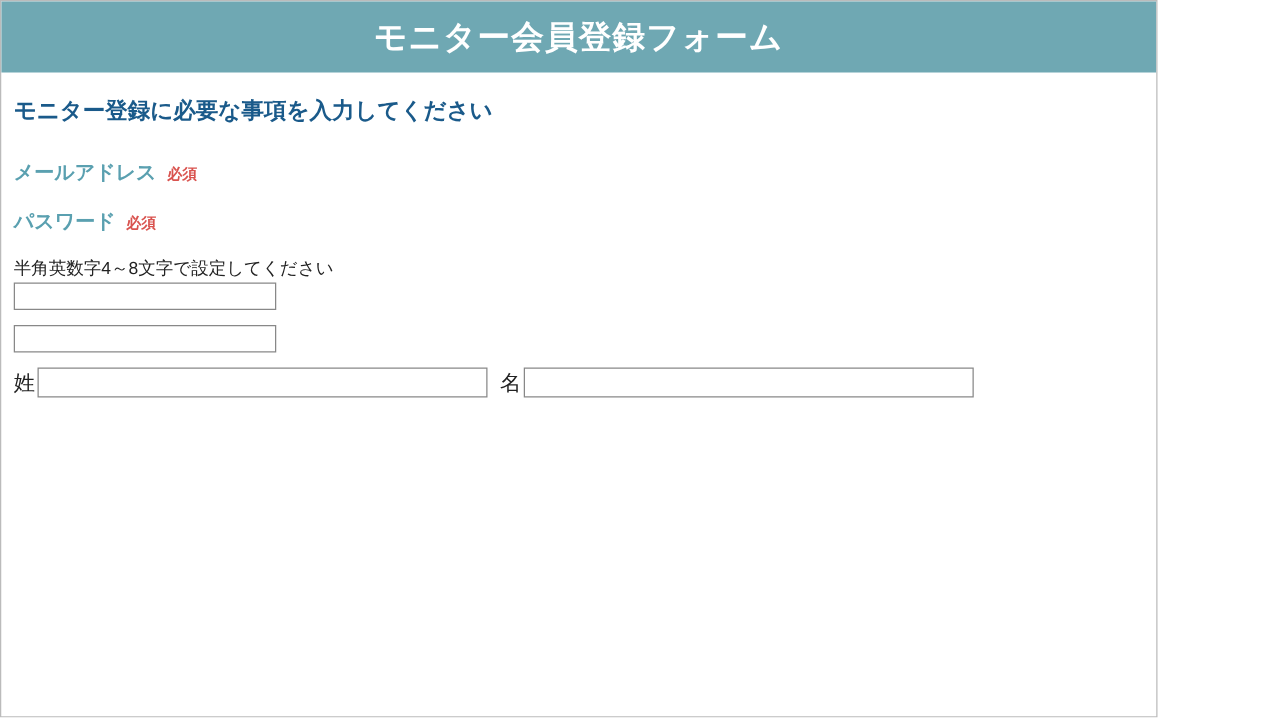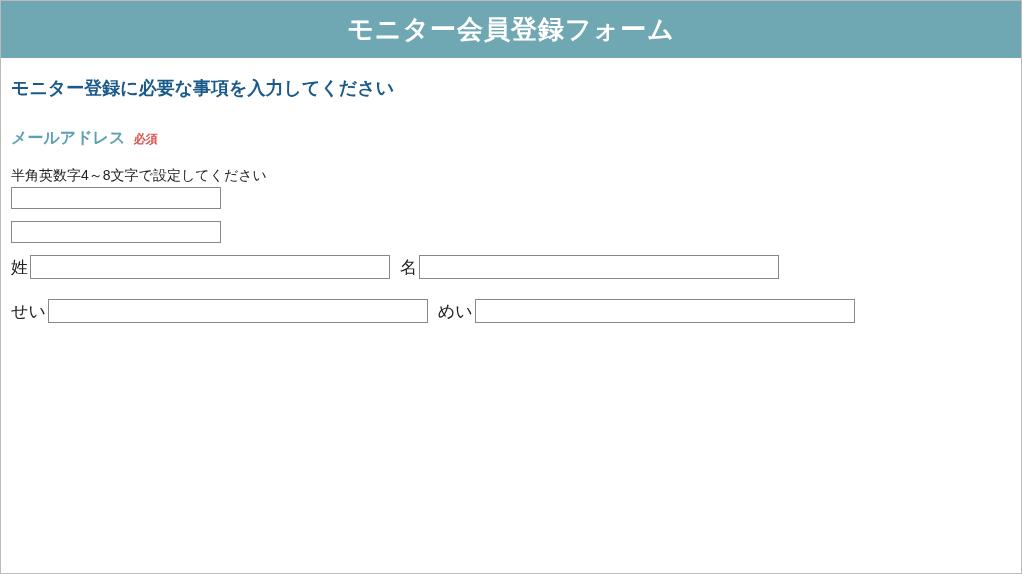--- a/index.html
+++ b/index.html
@@ -2,21 +2,21 @@
 <html><head>
 <meta charset="utf-8">
 <style>
   * { box-sizing: border-box; }
   body {
     margin: 0;
     font-family: "Hiragino Kaku Gothic Pro", "Meiryo", sans-serif;
     background: #fff;
   }
   .container {
-    width: 1022px;
+    width: 926px;
     height: 574px;
     border: 1px solid #bbb;
     background: #fff;
     overflow: hidden;
   }
   .header {
     background: #6fa8b3;
     color: #fff;
     text-align: center;
     font-size: 26px;
@@ -103,34 +103,32 @@
 
     <div class="intro">モニター登録に必要な事項を入力してください</div>
 
     
     <div class="section-label">
       <span>メールアドレス</span>
       <span class="required">必須</span>
     </div>
 
     
+    <div class="section-label">
+      <span>パスワード</span>
+      <span class="required">必須</span>
+    </div>
     <div class="hint">半角英数字4～8文字で設定してください</div>
     <input type="password" class="pw-input" style=""><br>
     <input type="password" class="pw-input" style="">
 
     
     <div class="name-row">
       <span class="name-label">姓</span>
       <input type="text" class="name-input" style="">
       <span class="name-label">名</span>
       <input type="text" class="name-input" style="">
     </div>
 
     
-    <div class="name-row gap-sm">
-      <span class="name-label">せい</span>
-      <input type="text" class="kana-input" style="">
-      <span class="name-label">めい</span>
-      <input type="text" class="kana-input" style="">
-    </div>
 
   </div>
 </div>
 
 </body></html>

